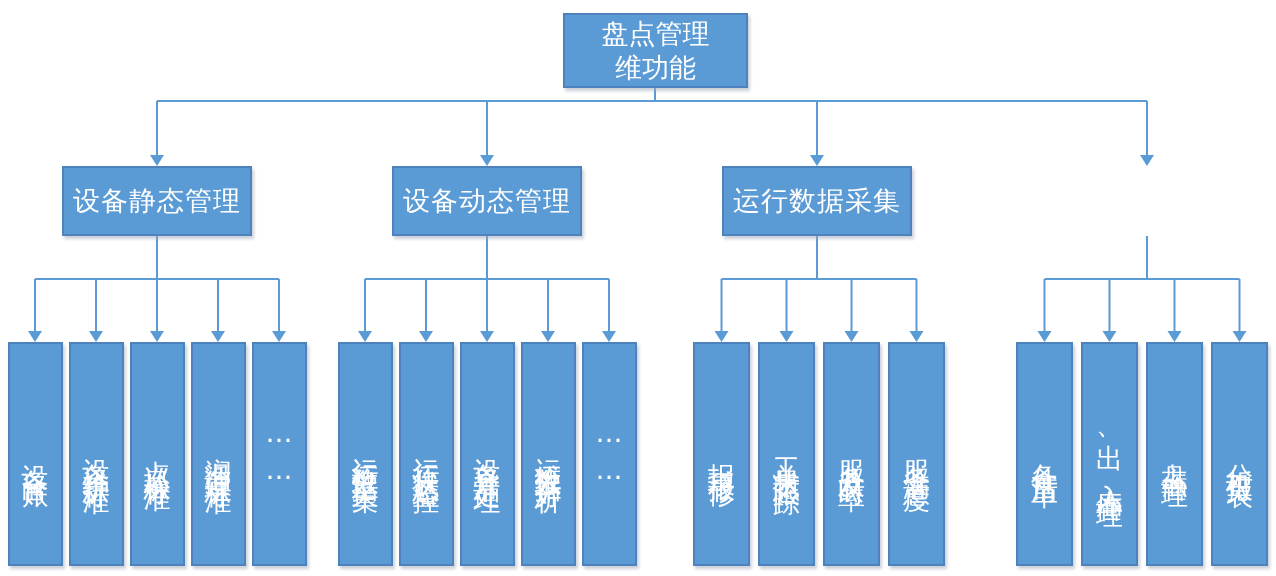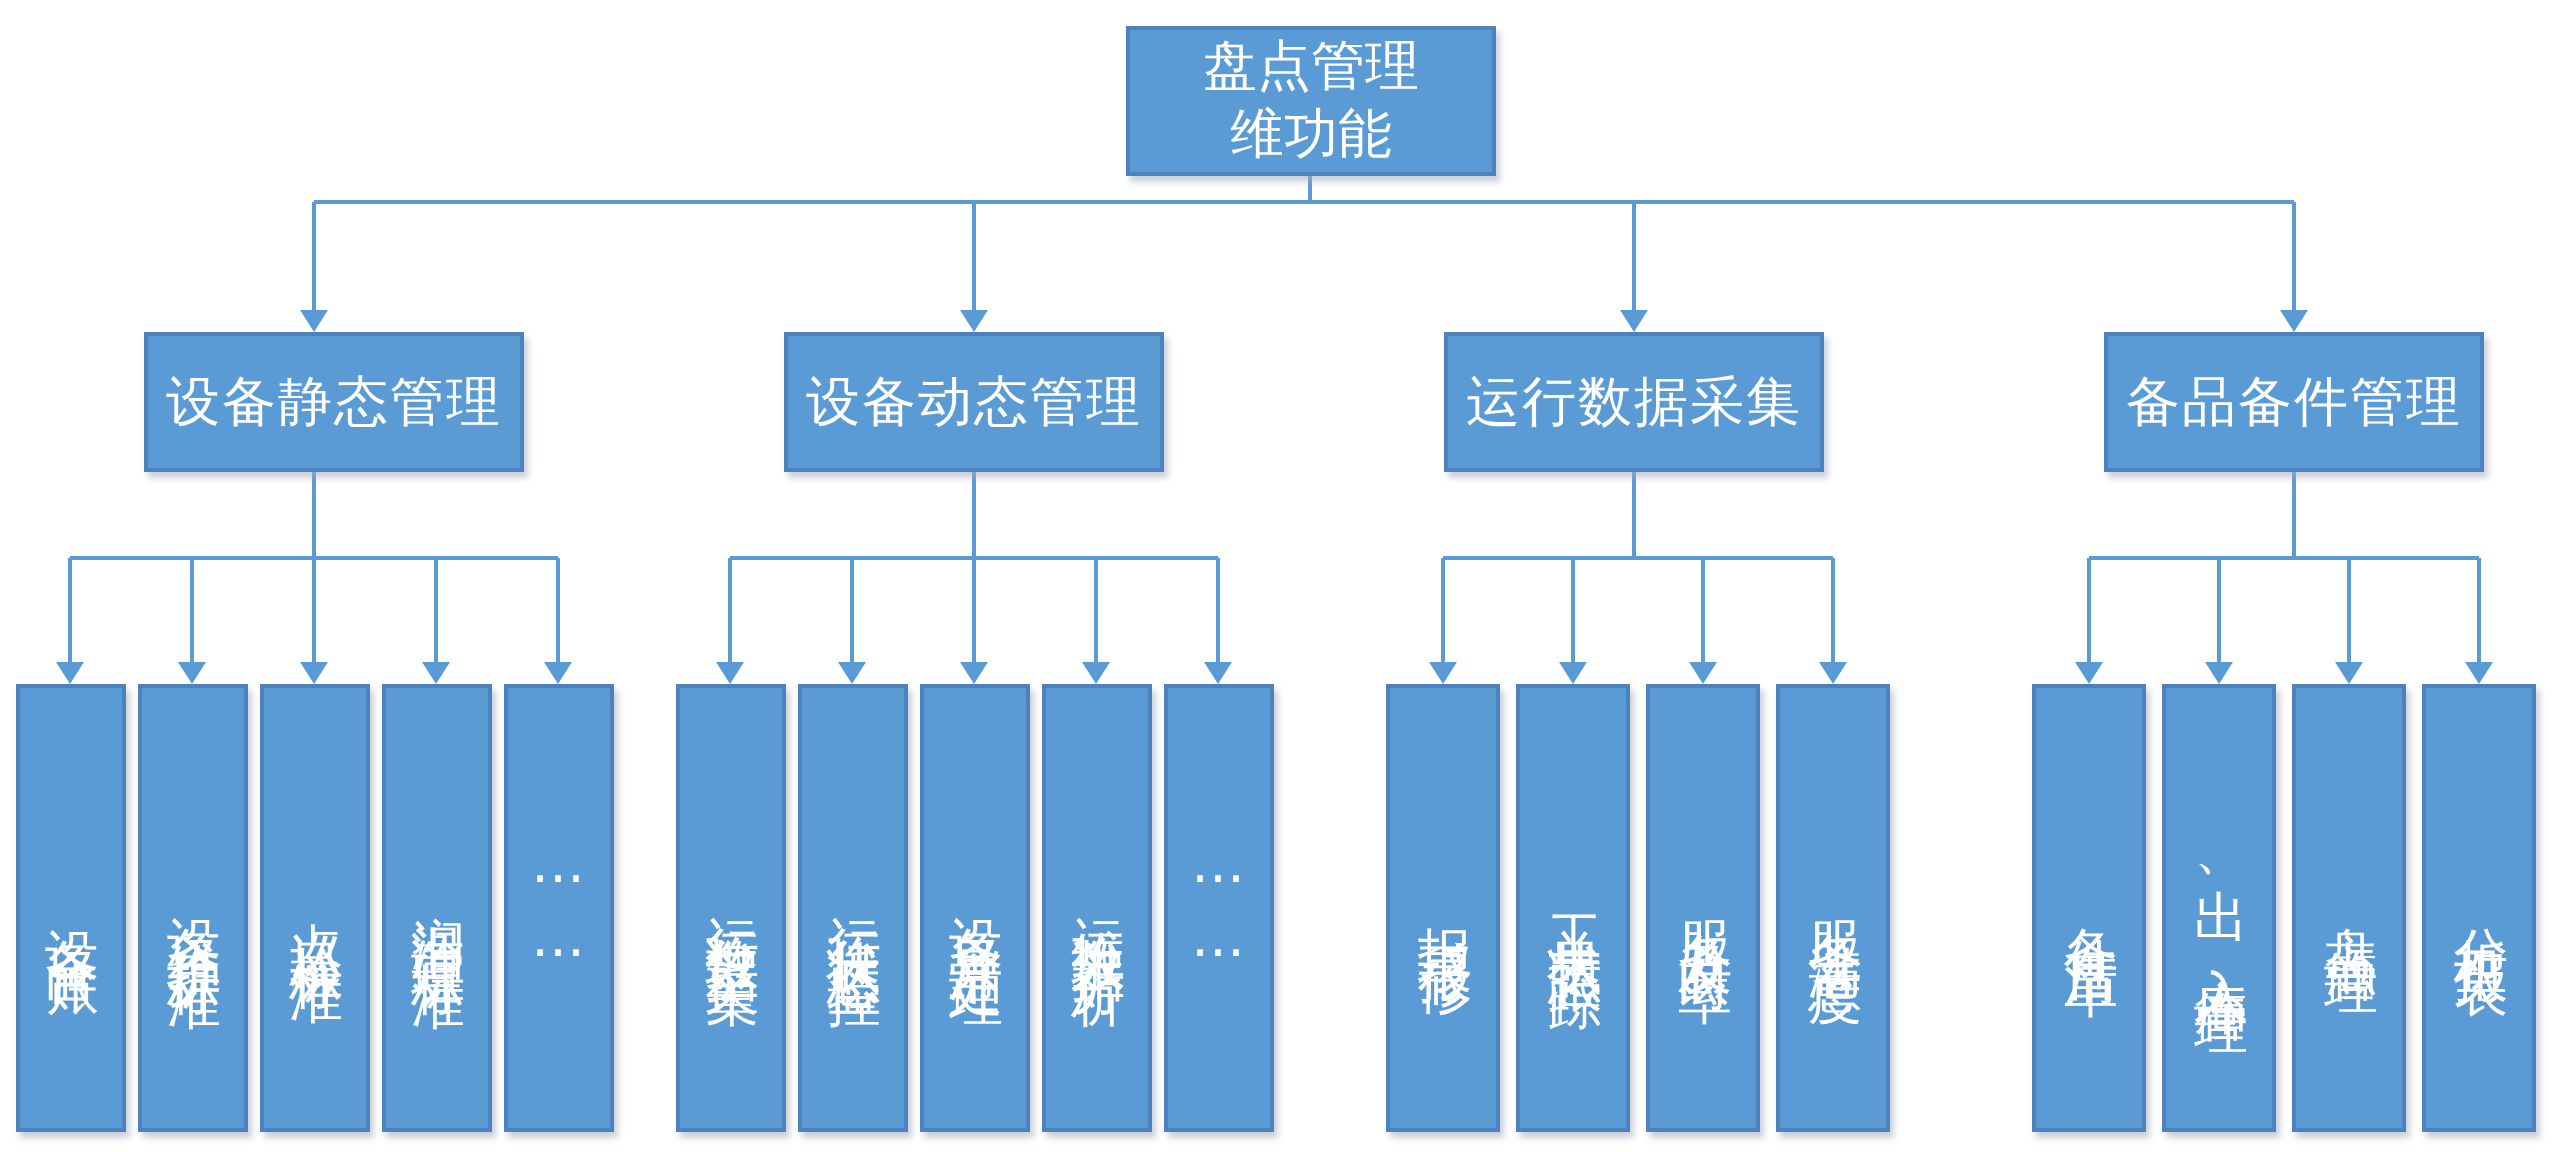--- a/index.html
+++ b/index.html
@@ -88,24 +88,23 @@
       <polygon points="1037.5,331 1051.5,331 1044.5,342"></polygon>
       <polygon points="1102.5,331 1116.5,331 1109.5,342"></polygon>
       <polygon points="1167.5,331 1181.5,331 1174.5,342"></polygon>
       <polygon points="1232.5,331 1246.5,331 1239.5,342"></polygon>
     </g>
   </svg>
 
   <div class="node root">盘点管理
 维功能</div>
 
-  <div class="node l2" style="left:72px">设备静态管理</div>
+  <div class="node l2" style="left:62px">设备静态管理</div>
   <div class="node l2" style="left:392px">设备动态管理</div>
   <div class="node l2" style="left:722px">运行数据采集</div>
-  <div class="node l2" style="left:1052px">备品备件管理</div>
 
   <div class="leafrow" style="left:7.5px">
     <div class="node leaf">
         <span class="vtext">设备台账</span>
       </div>
     <div class="node leaf">
         <span class="vtext">设备维护标准</span>
       </div>
     <div class="node leaf">
         <span class="vtext">点巡检标准</span>

